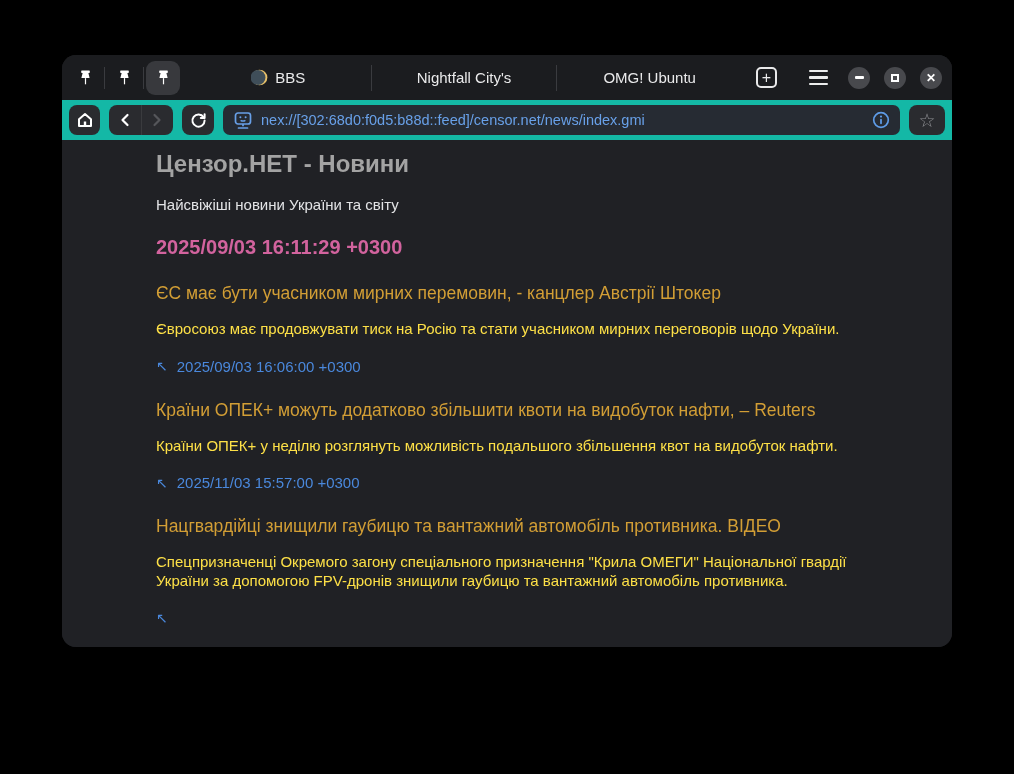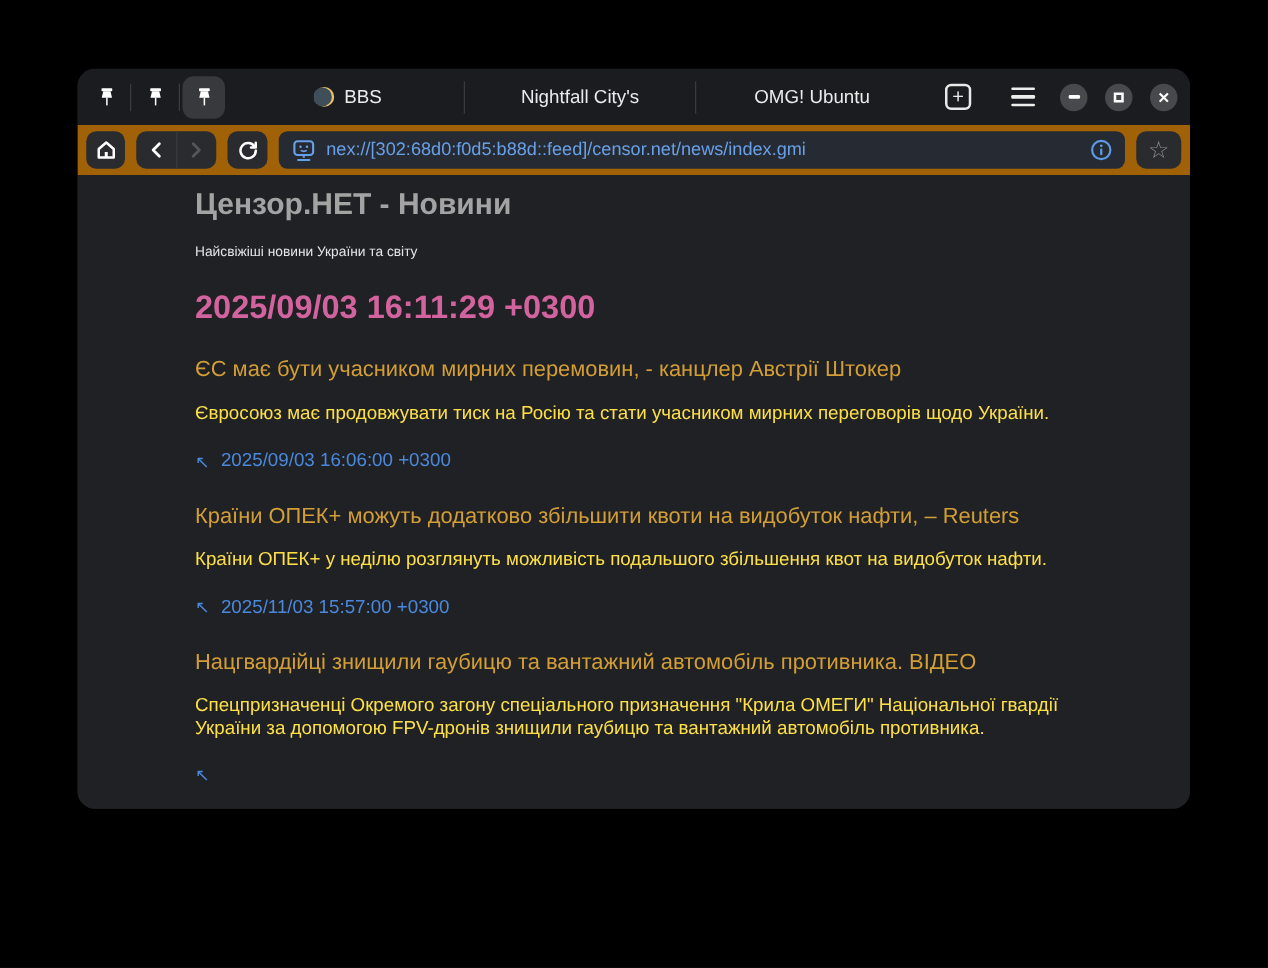--- a/index.html
+++ b/index.html
@@ -52,21 +52,21 @@
     display: flex; align-items: center; justify-content: center;
     margin-left: 14px; flex: 0 0 auto;
     color: #fff;
   }
   .glyph-min { width: 9px; height: 2.3px; background: #fff; border-radius: 1px; display: block; }
   .glyph-max { width: 8px; height: 8px; border: 2.2px solid #fff; display: block; }
   .glyph-close { font-size: 12px; font-weight: bold; line-height: 1; }
   
   .navbar {
     height: 40px; flex: 0 0 40px;
-    background: #a16207;
+    background: #14b8a6;
     display: flex; align-items: center;
     padding: 0 7px; gap: 9px;
   }
   .nav-btn {
     height: 30px; background: #2a2b2f; border-radius: 8px;
     display: flex; align-items: center; justify-content: center;
     flex: 0 0 auto;
   }
   .home-btn { width: 31px; }
   .hist-group { width: 64px; padding: 0; overflow: hidden; }
@@ -83,22 +83,22 @@
     white-space: nowrap; overflow: hidden;
   }
   .star-btn { width: 36px; color: #8e8f93; font-size: 19px; line-height: 1; }
   
   .content {
     flex: 1; background: #202125;
     padding: 10px 84px 0 94px;
     overflow: hidden;
   }
   .page-title { color: #a3a3a3; font-size: 24px; font-weight: bold; line-height: 1.2; }
-  .page-subtitle { color: #e3e4e6; font-size: 11px; margin-top: 17px; line-height: 1.2; }
-  .page-updated { color: #d2639e; font-size: 26px; font-weight: bold; margin-top: 21px; line-height: 1.2; }
+  .page-subtitle { color: #e3e4e6; font-size: 15px; margin-top: 17px; line-height: 1.2; }
+  .page-updated { color: #d2639e; font-size: 20px; font-weight: bold; margin-top: 21px; line-height: 1.2; }
   .article { margin-top: 24px; max-width: 712px; }
   .article:first-of-type { margin-top: 38px; }
   .article h3 { color: #d29e35; font-size: 17.5px; font-weight: normal; line-height: 1.2; white-space: nowrap; }
   .article p { color: #fde047; font-size: 15px; line-height: 1.25; margin-top: 16px; }
   .src-link {
     margin-top: 19px; color: #4a88dc; font-size: 15px;
     display: flex; align-items: center; gap: 9px; line-height: 1.2;
   }
   .src-link .arrow { font-size: 14px; }
   svg { display: block; }

